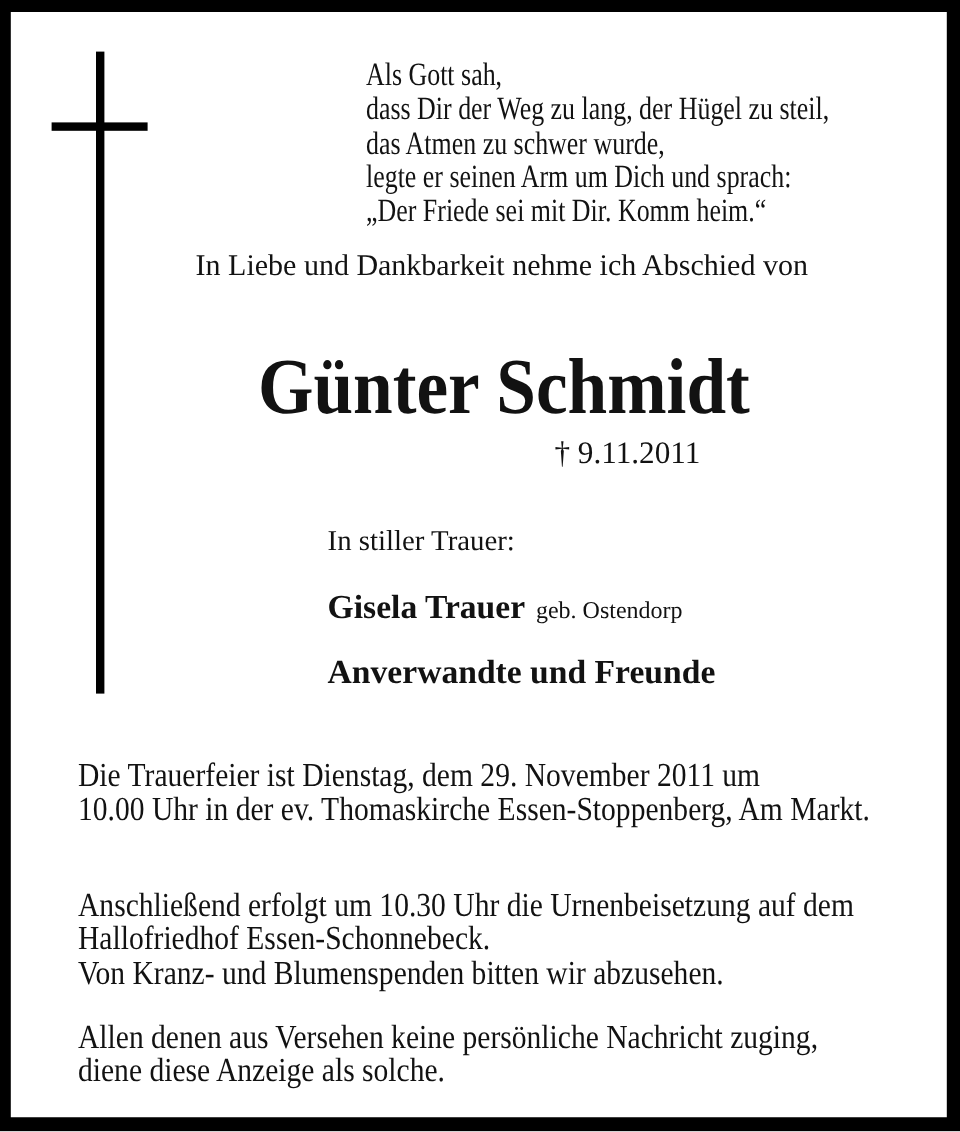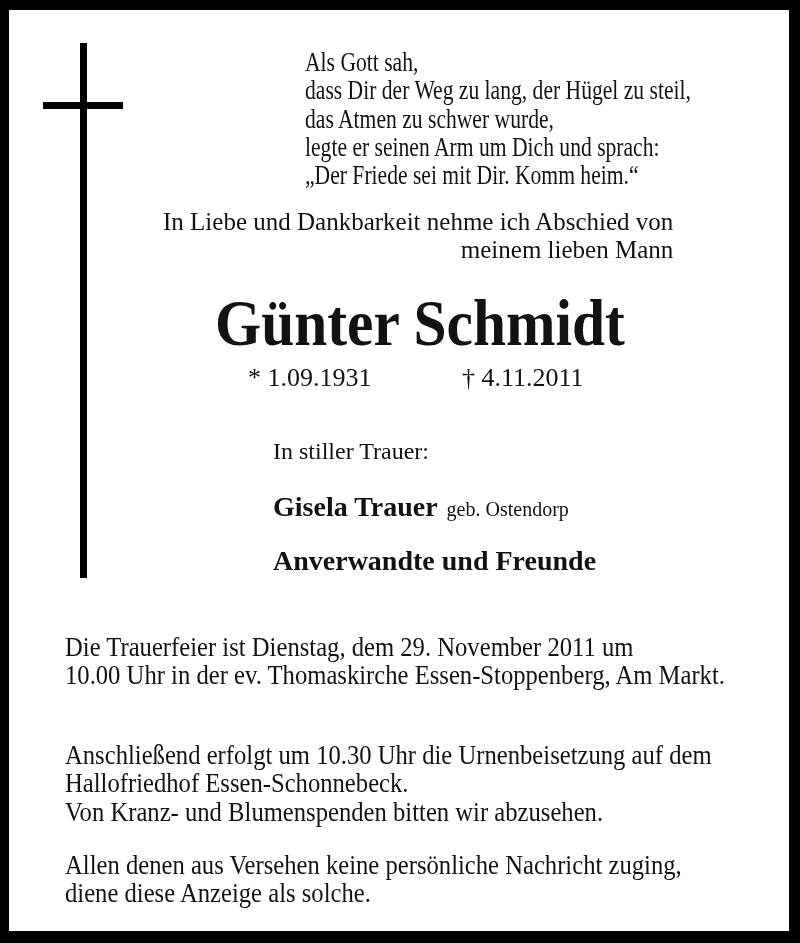--- a/index.html
+++ b/index.html
@@ -83,27 +83,25 @@
   <div class="block verse">
     <div class="line">Als Gott sah,</div>
     <div class="line">dass Dir der Weg zu lang, der Hügel zu steil,</div>
     <div class="line">das Atmen zu schwer wurde,</div>
     <div class="line">legte er seinen Arm um Dich und sprach:</div>
     <div class="line">„Der Friede sei mit Dir. Komm heim.“</div>
   </div>
 
   <div class="block intro">
     <div class="line">In Liebe und Dankbarkeit nehme ich Abschied von</div>
-    <div class="line">meinem lieben Mann</div>
   </div>
 
   <div class="block title">Günter Schmidt</div>
 
-  <div class="block date birth">* 1.09.1931</div>
-  <div class="block date death">† 4.11.2011</div>
+  <div class="block date death">† 9.11.2011</div>
 
   <div class="block trauer-heading">In stiller Trauer:</div>
 
   <div class="block mourner-row first">
     <span class="mourner-name">Gisela Trauer</span><span class="mourner-suffix">geb. Ostendorp</span>
   </div>
   <div class="block mourner-row second">
     <span class="mourner-name">Anverwandte und Freunde</span>
   </div>
 

